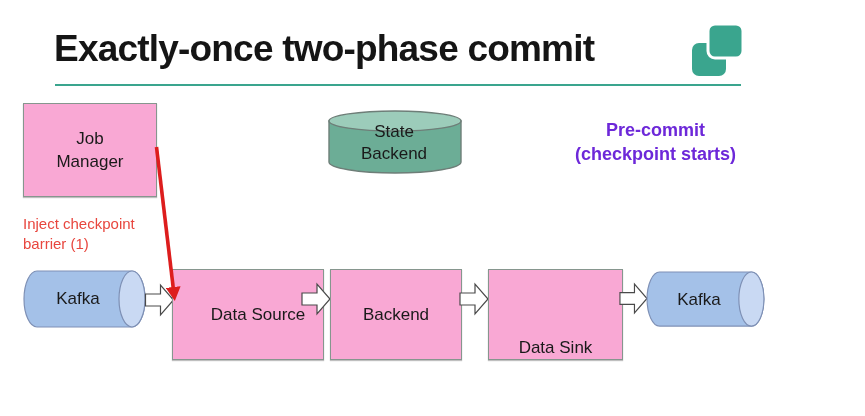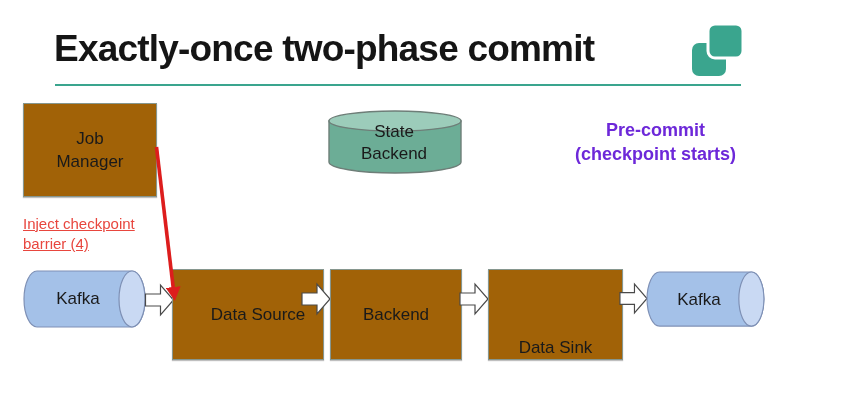--- a/index.html
+++ b/index.html
@@ -11,21 +11,21 @@
   
   #title{
     left:54px;top:28px;width:700px;
     font-size:37px;font-weight:700;letter-spacing:-0.8px;color:#151515;
   }
   #title-underline{
     left:55px;top:84px;width:686px;height:2px;background:#3AA58E;
   }
   
   .green-box{
-    background:#a16207;border:1px solid #86968E;
+    background:#f9a8d4;border:1px solid #86968E;
     box-shadow:0 1px 1px rgba(0,0,0,0.25);
     display:flex;align-items:center;justify-content:center;text-align:center;
     color:#1a1a1a;font-size:17px;line-height:23px;
   }
   #job-manager{left:23px;top:103px;width:132px;height:92px;}
   #data-source{left:172px;top:269px;width:130px;height:89px;padding-left:20px;}
   #window-box{left:330px;top:269px;width:130px;height:89px;}
   #data-sink{left:488px;top:269px;width:133px;height:89px;align-items:flex-end;}
   
   .cyl-label{
@@ -35,21 +35,21 @@
   #state-backend-label{left:328px;top:117px;width:132px;height:52px;}
   #kafka-in-label{left:23px;top:270px;width:110px;height:58px;}
   #kafka-out-label{left:647px;top:271px;width:104px;height:57px;}
   
   #pre-commit{
     left:553px;top:118px;width:205px;text-align:center;
     color:#6d28d9;font-weight:700;font-size:18px;line-height:24px;
   }
   #inject-note{
     left:23px;top:214px;width:150px;
-    color:#E8463E;font-size:15px;line-height:20px;text-decoration:underline;
+    color:#E8463E;font-size:15px;line-height:20px;
   }
   svg{display:block;}
 </style>
 </head>
 <body>
 
 <div id="slide">
 
   <div class="abs" id="title">Exactly-once two-phase commit</div>
   <div class="abs" id="title-underline"></div>
@@ -61,21 +61,21 @@
 
   <div class="abs green-box" id="job-manager">
     <div>
       <div>Job</div>
       <div>Manager</div>
     </div>
   </div>
 
   <div class="abs" id="inject-note">
     <div>Inject checkpoint</div>
-    <div>barrier (4)</div>
+    <div>barrier (1)</div>
   </div>
 
   <svg class="abs" style="left:328px;top:110px;" width="134" height="64" viewBox="0 0 134 64">
     <path d="M1,11 L1,52 A66,11 0 0 0 133,52 L133,11 Z" stroke="#6E7E78" stroke-width="1.4" fill="#6CAD96"></path>
     <ellipse cx="67" cy="11" rx="66" ry="10" stroke="#6E7E78" stroke-width="1.4" fill="#9CCCBA"></ellipse>
   </svg>
   <div class="abs cyl-label" id="state-backend-label">
     <div>
       <div>State</div>
       <div>Backend</div>

